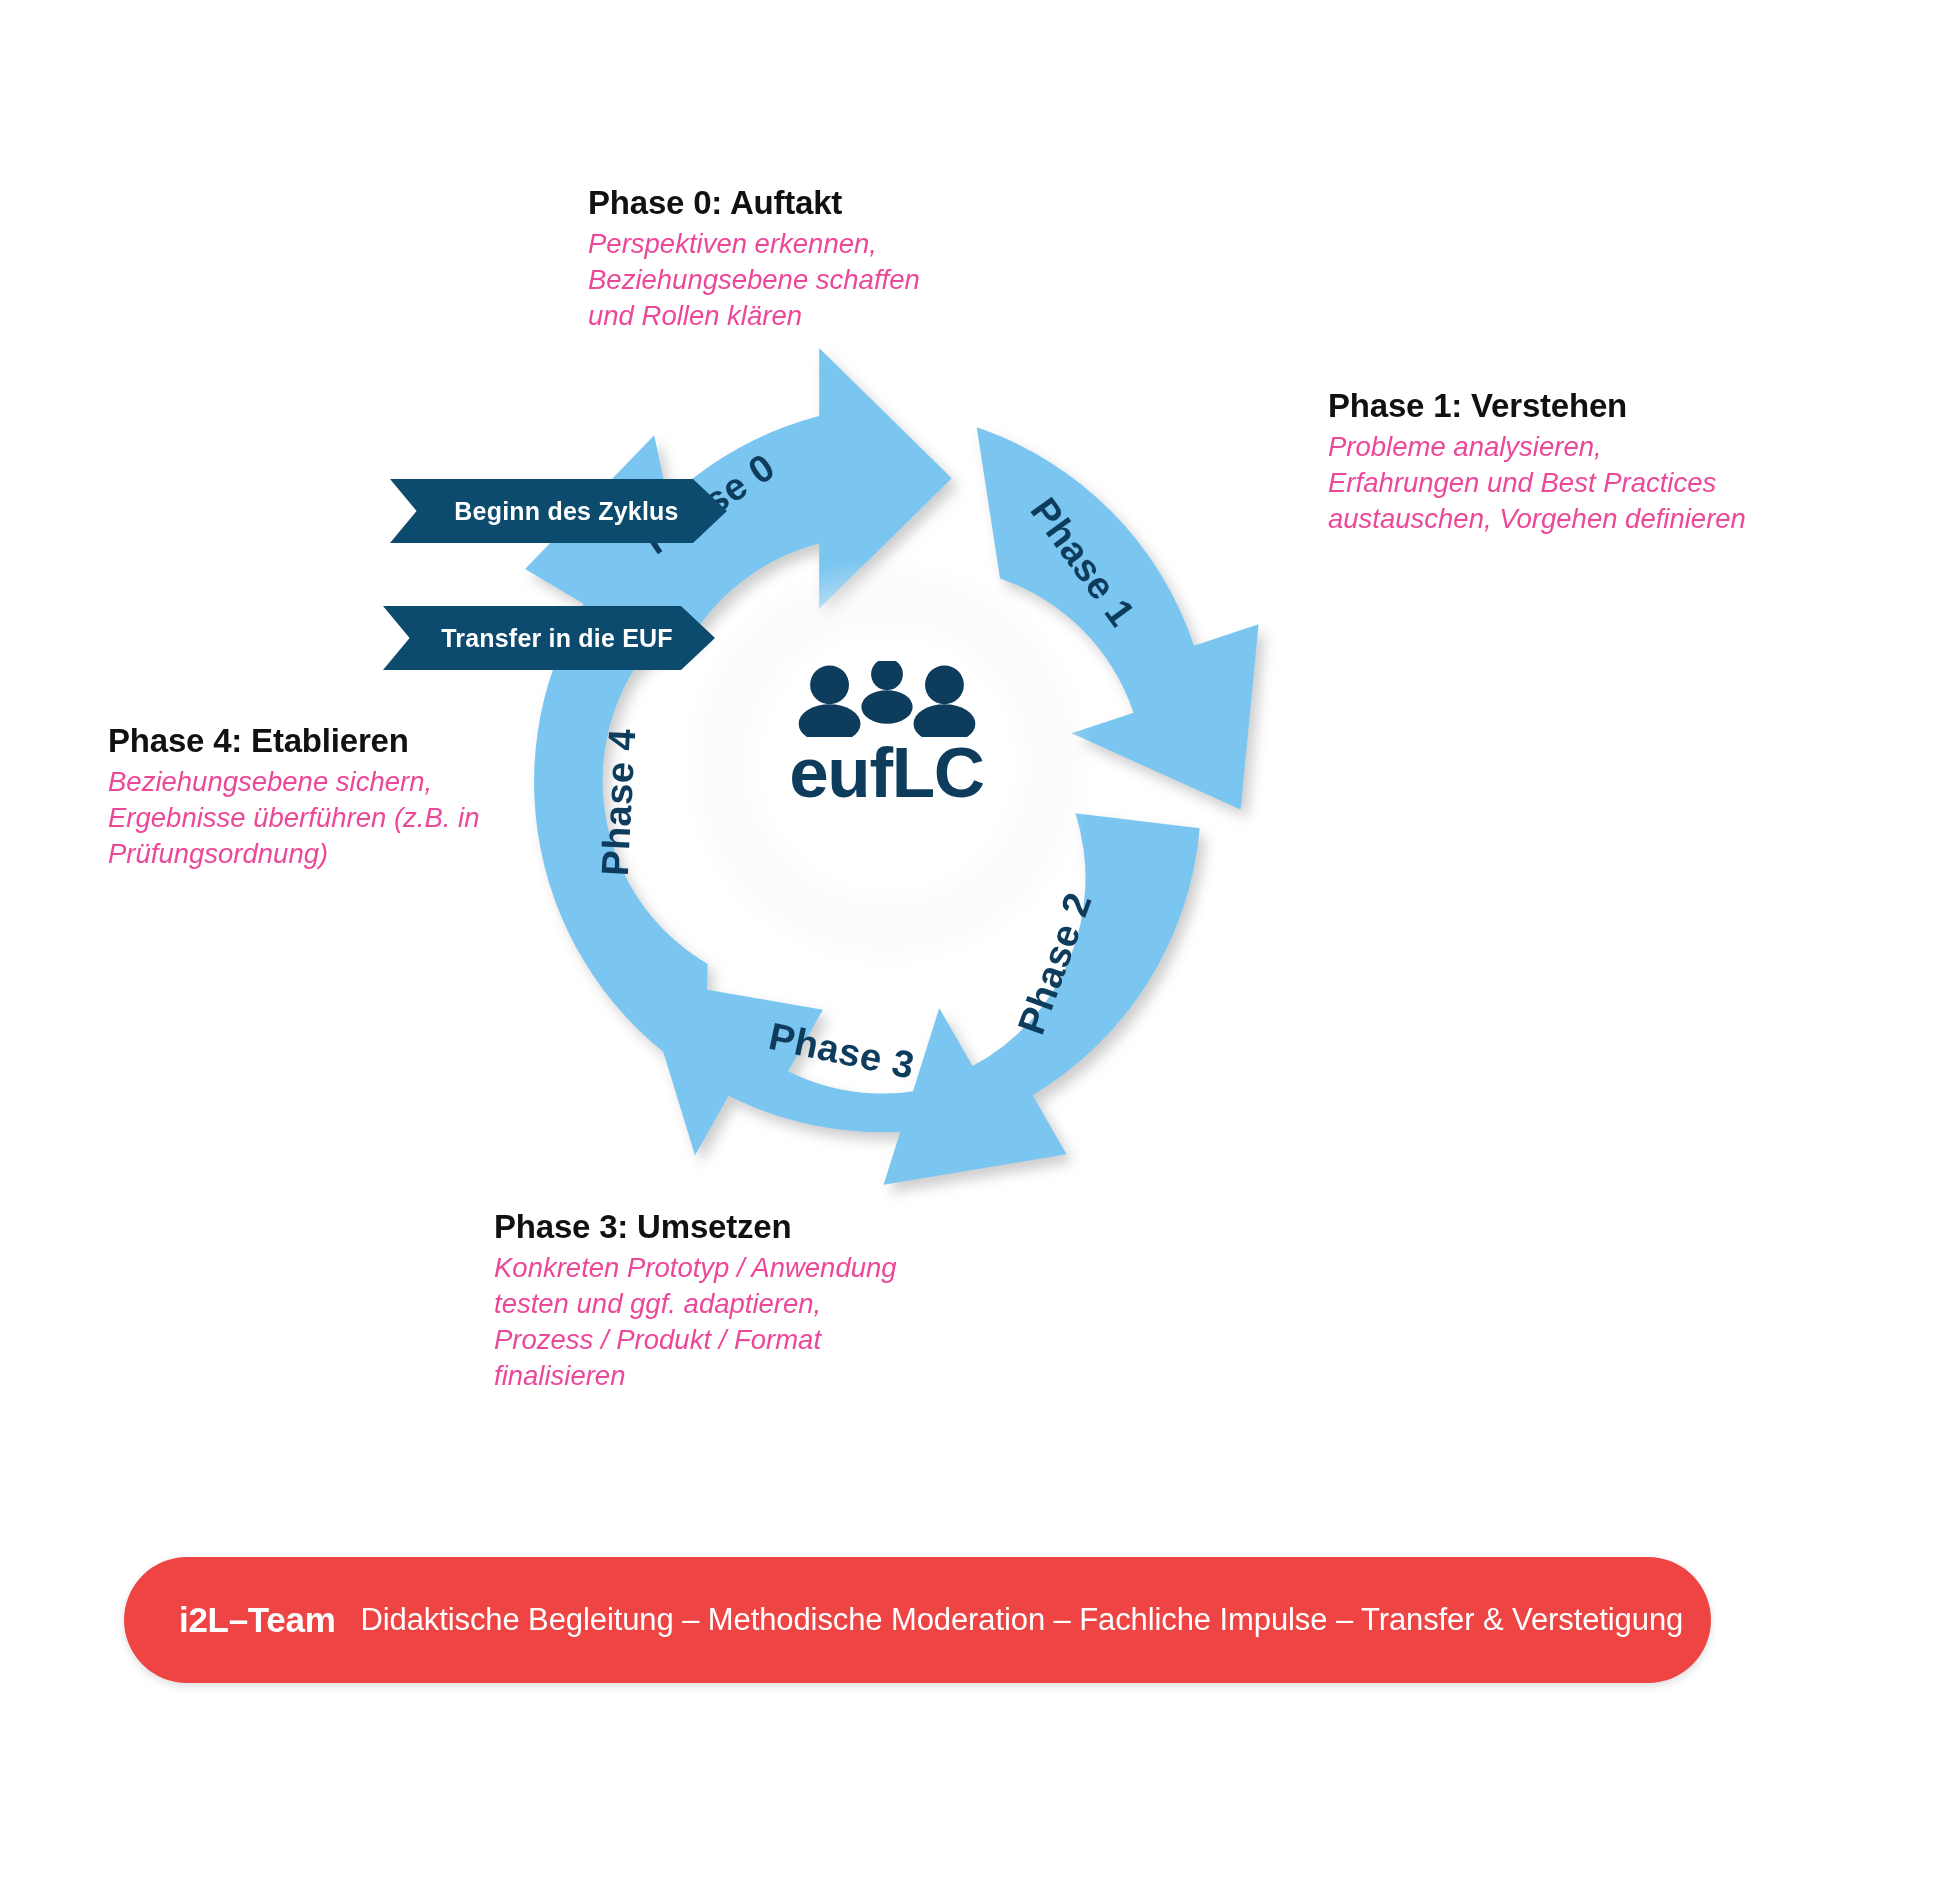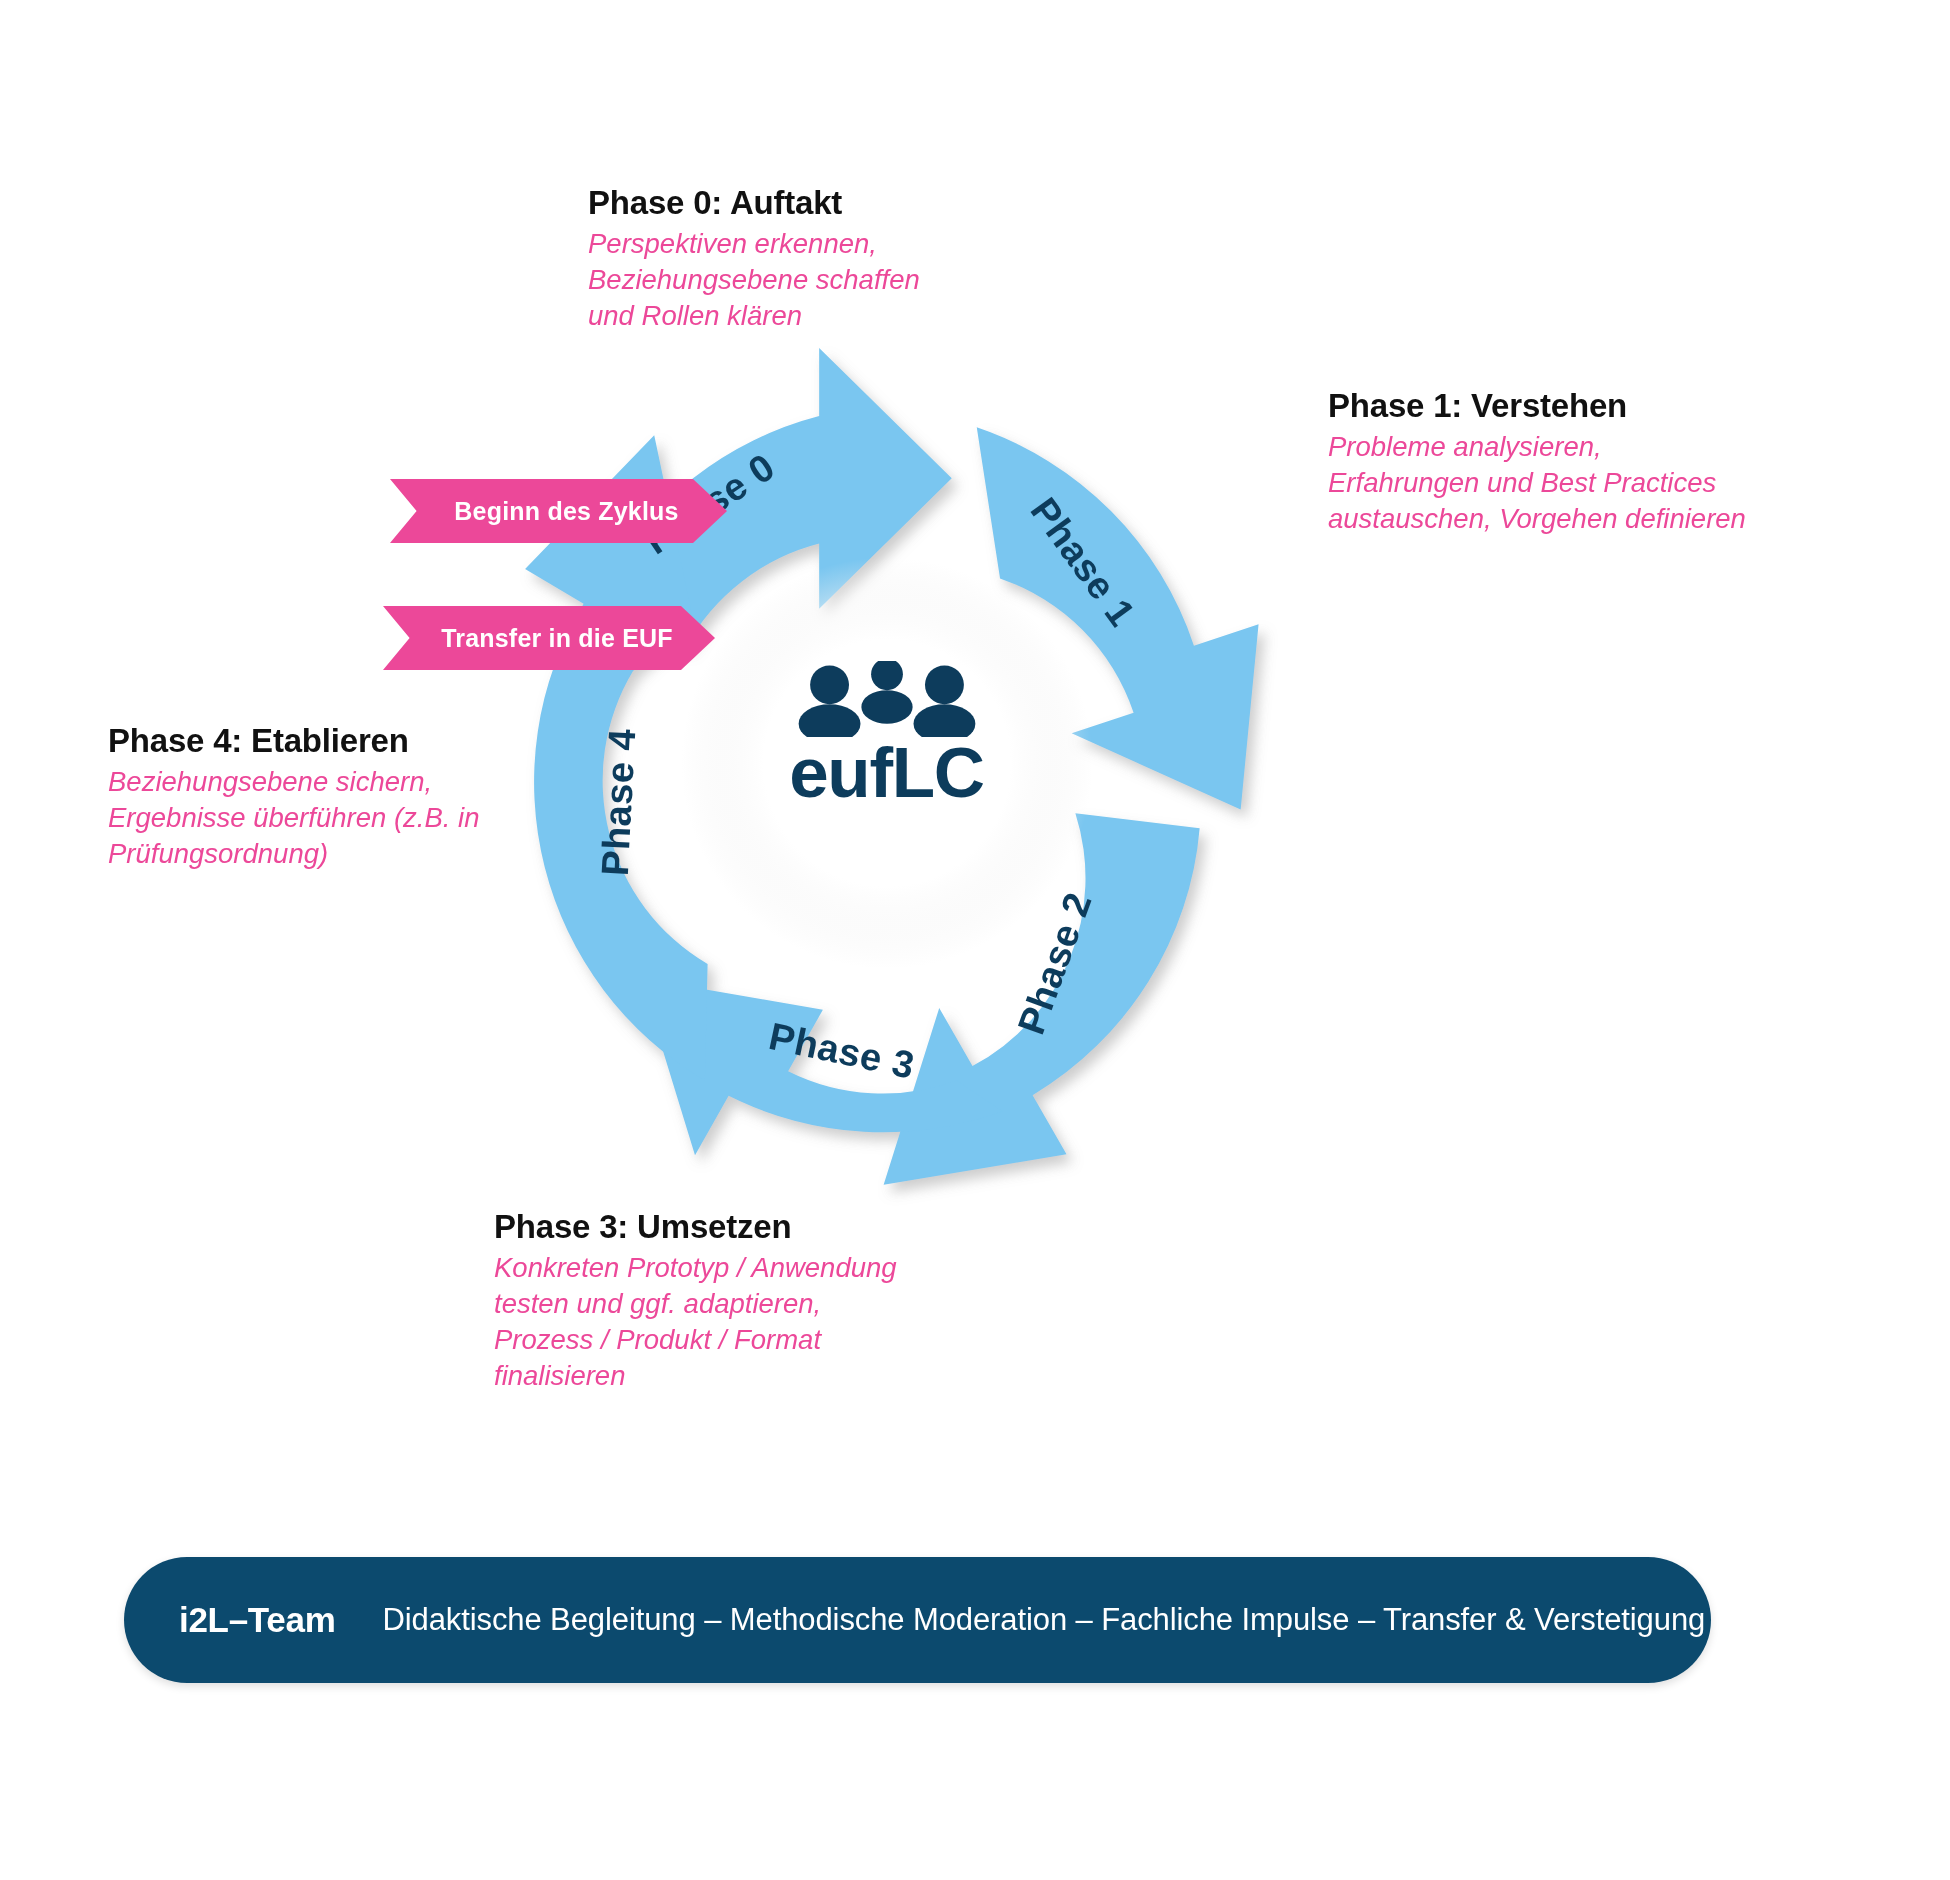--- a/index.html
+++ b/index.html
@@ -85,45 +85,44 @@
   .ribbon {
     position: absolute;
     height: 64px;
     display: flex;
     align-items: center;
     justify-content: center;
     color: #ffffff;
     font-size: 25px;
     font-weight: bold;
     letter-spacing: 0.2px;
-    background: #ec4899;
+    background: #0c4a6e;
     filter: drop-shadow(2.7px 3.5px 4.4px rgba(0,0,0,0.22));
     -webkit-clip-path: polygon(0 0, calc(100% - 34px) 0, 100% 50%, calc(100% - 34px) 100%, 0 100%, 26.6px 50%);
     clip-path: polygon(0 0, calc(100% - 34px) 0, 100% 50%, calc(100% - 34px) 100%, 0 100%, 26.6px 50%);
     padding-left: 16px;
     box-sizing: border-box;
   }
   #ribbon-begin { left: 390px; top: 479px; width: 337px; }
   #ribbon-transfer { left: 383px; top: 606px; width: 332px; }
 
   
   #bottom-bar {
     position: absolute;
     left: 124px;
     top: 1557px;
     width: 1587px;
     height: 126px;
-    background: #0c4a6e;
+    background: #ef4444;
     border-radius: 63px;
     display: flex;
     align-items: center;
     box-sizing: border-box;
     padding-left: 55px;
     box-shadow: 0 3.5px 8.9px rgba(0,0,0,0.13);
-    gap: 22px;
   }
   #bottom-bar-team {
     color: #ffffff;
     font-size: 35px;
     font-weight: bold;
     letter-spacing: -0.3px;
     margin-right: 25px;
     white-space: nowrap;
   }
   #bottom-bar-sub {

